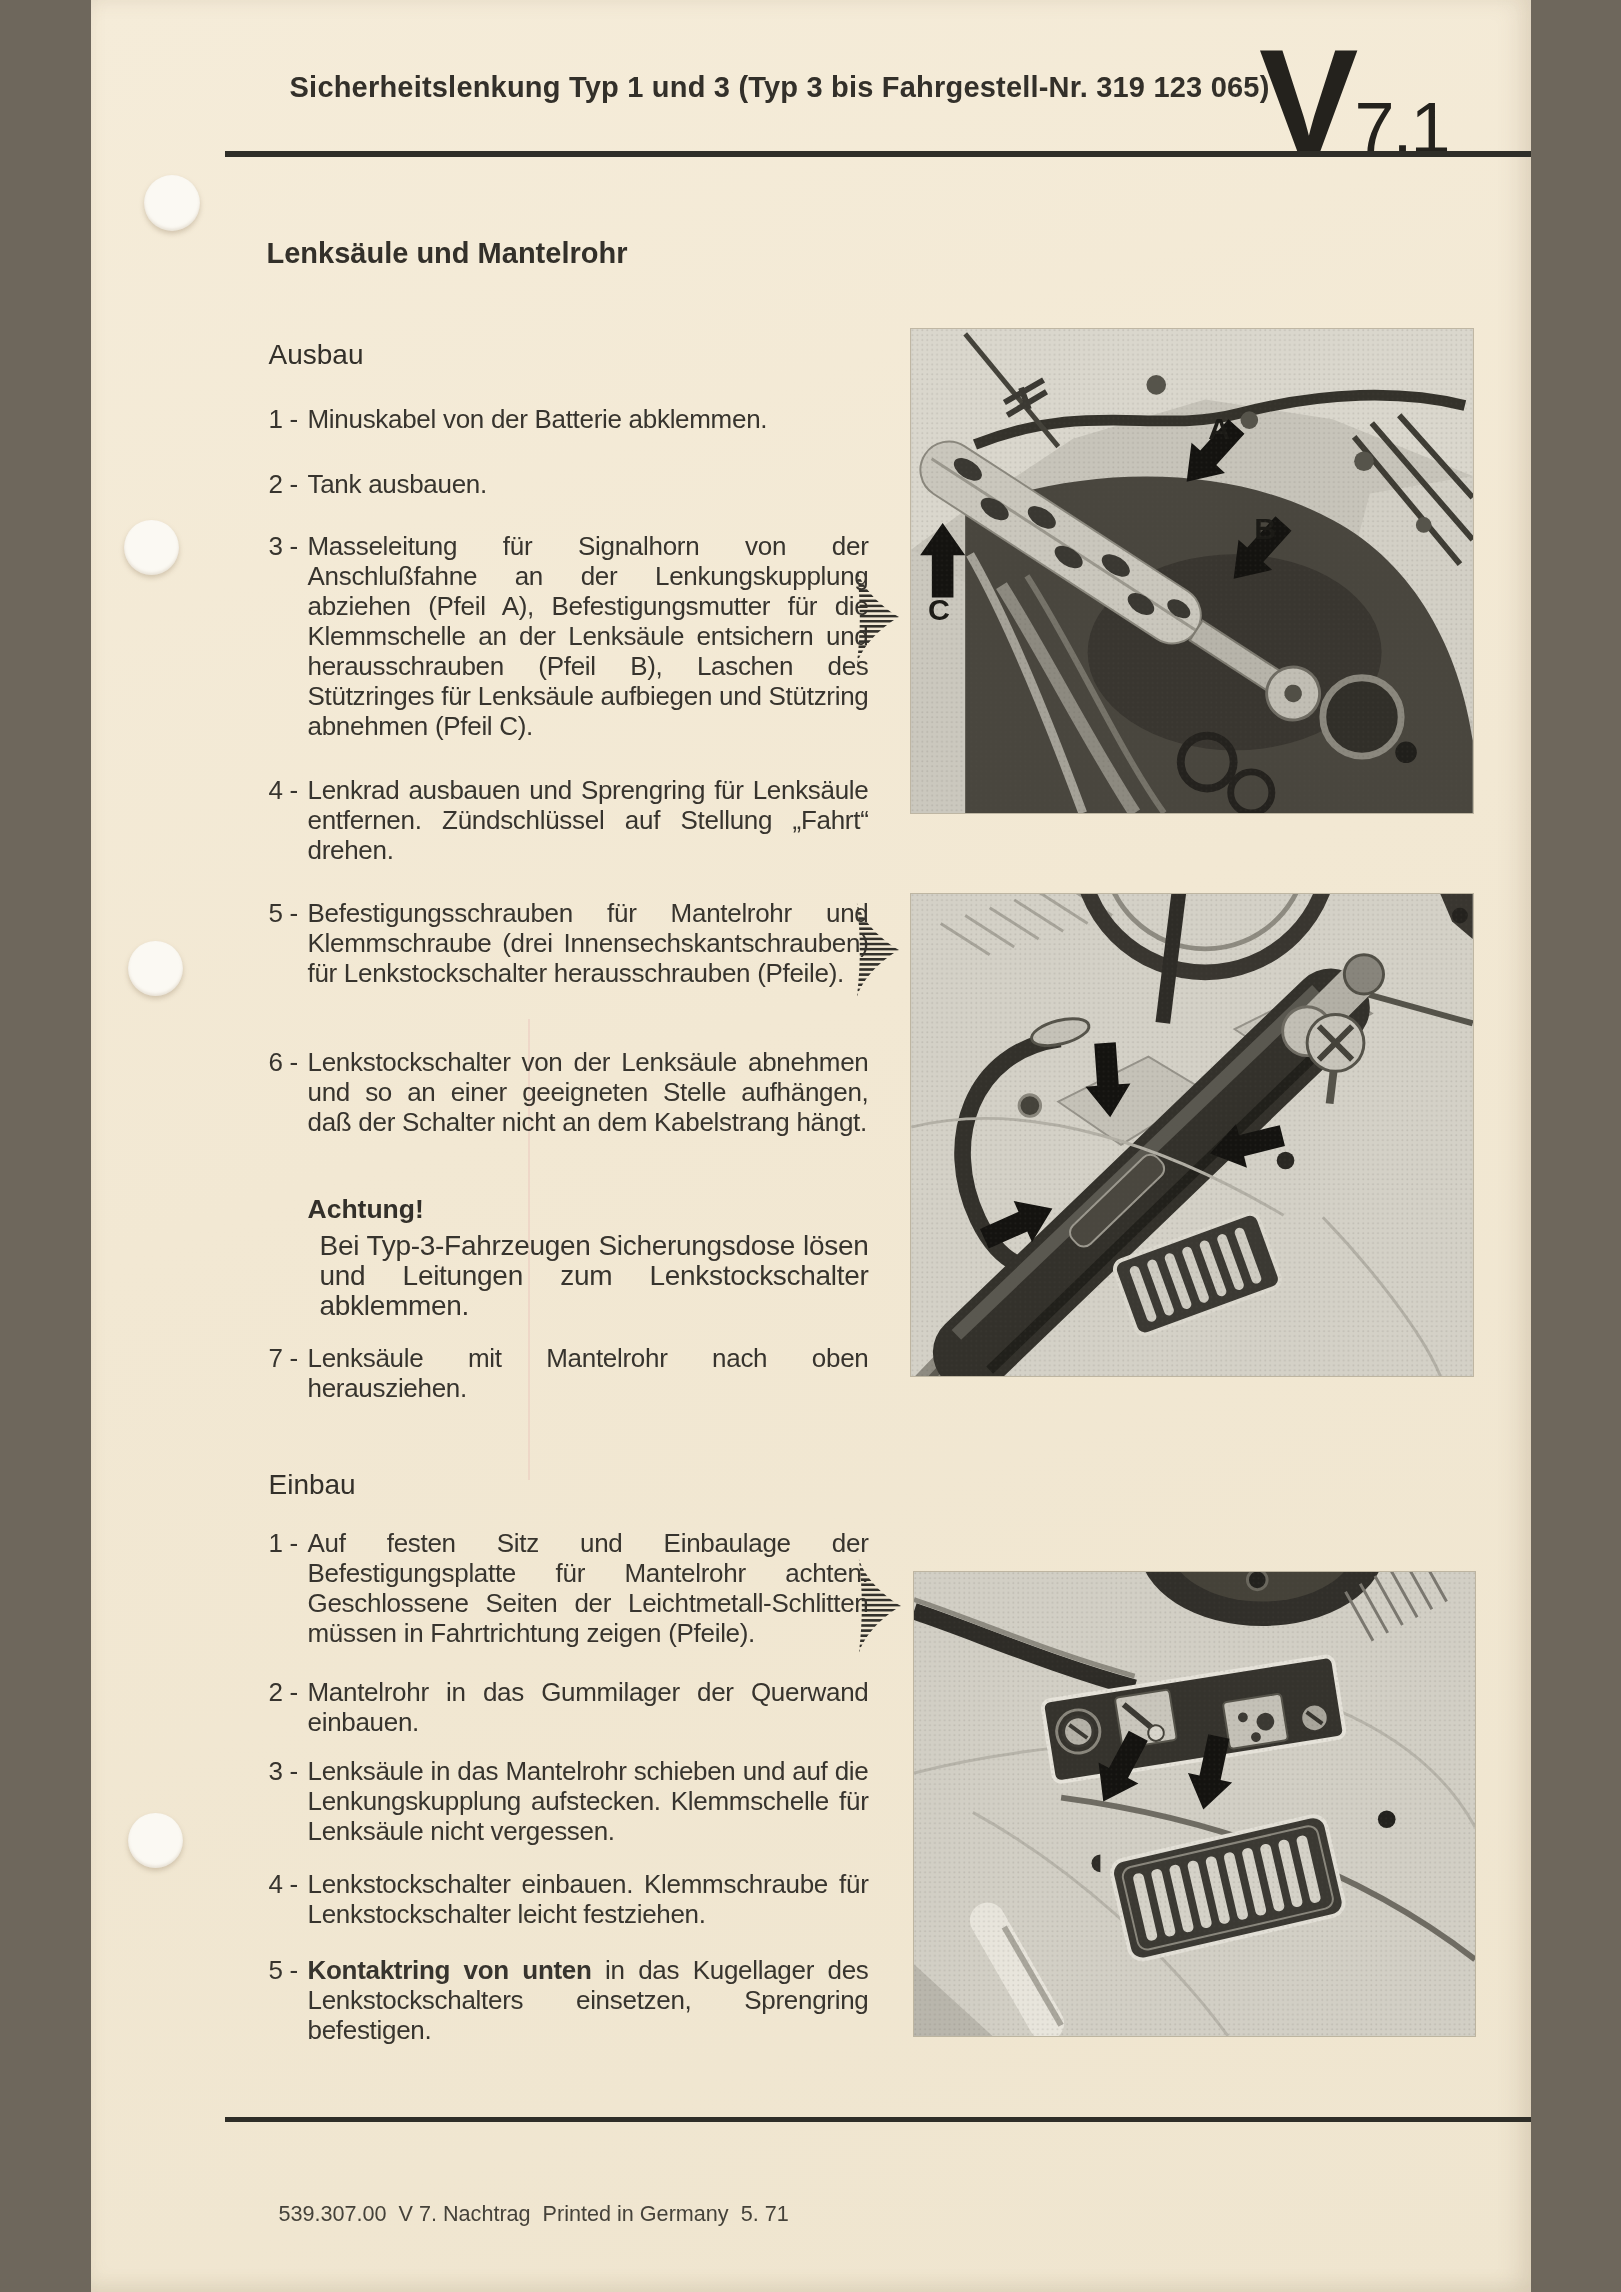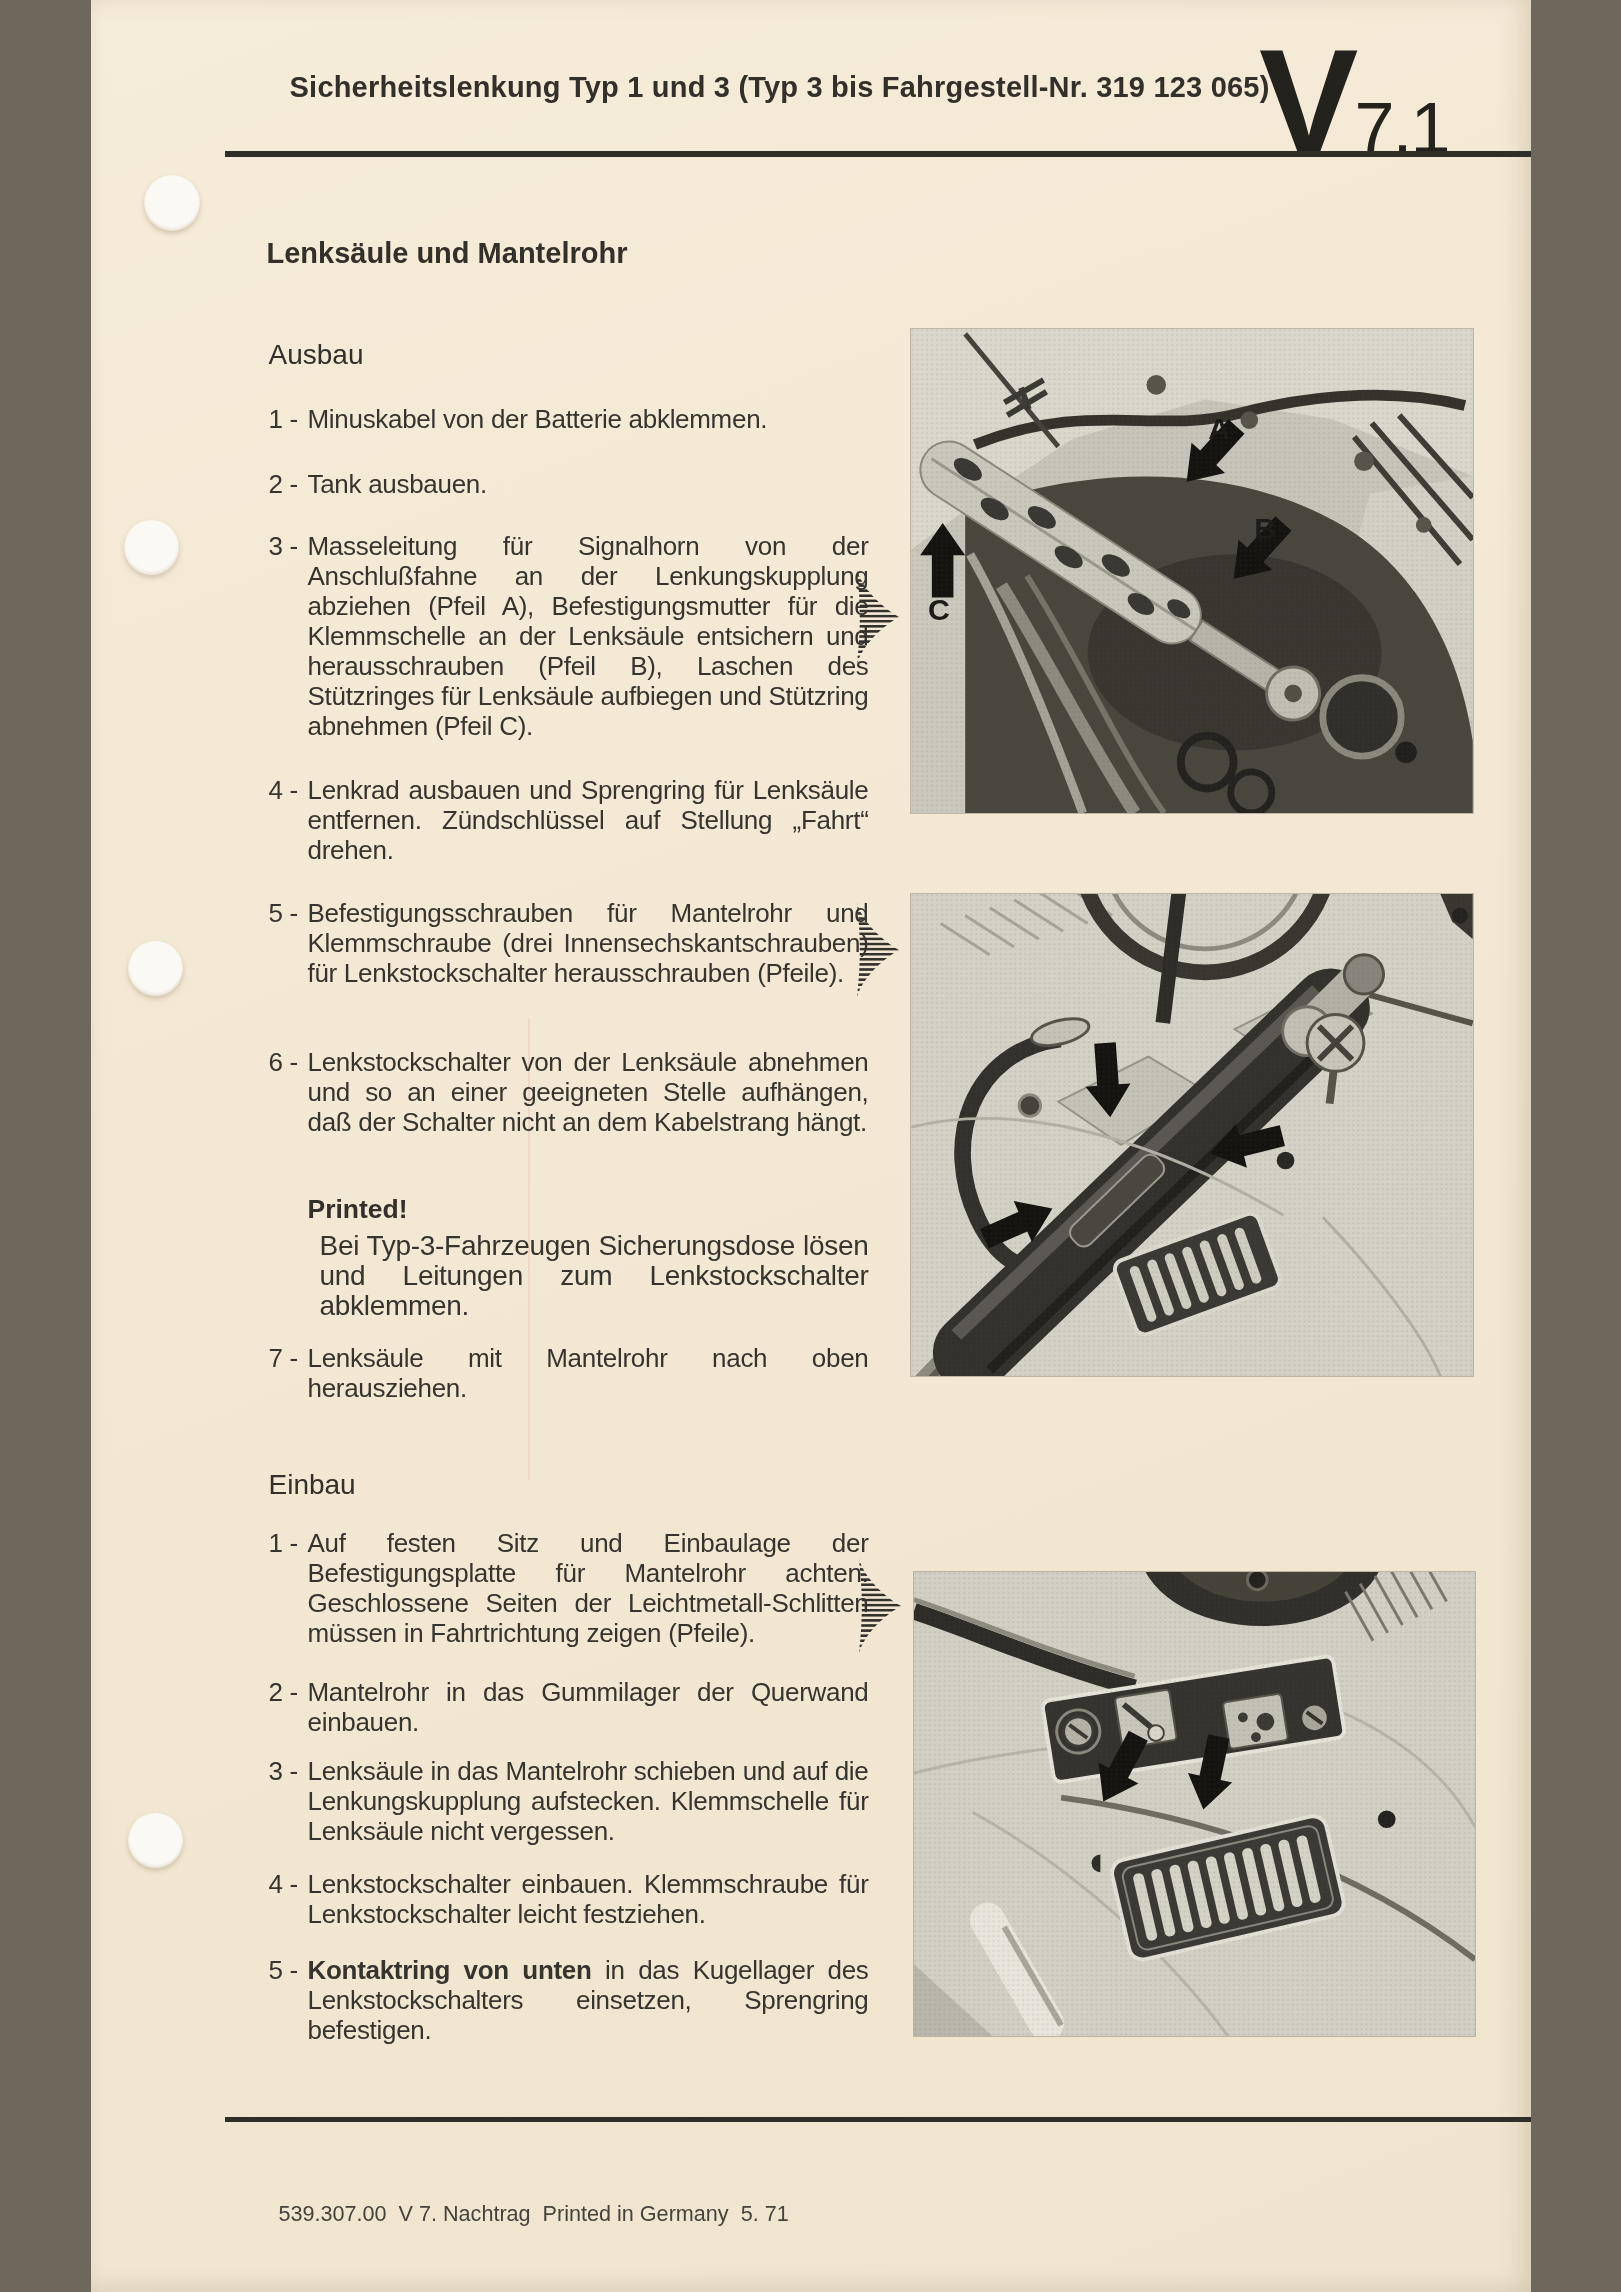--- a/index.html
+++ b/index.html
@@ -105,21 +105,21 @@
     <div class="step mb-s5 min4">
       <span class="num">5 -</span>
       <div class="txt">Befestigungsschrauben für Mantelrohr und Klemmschraube (drei Innensechskantschrauben) für Lenkstockschalter herausschrauben (Pfeile).</div>
     </div>
     <div class="step mb-s6 min4">
       <span class="num">6 -</span>
       <div class="txt">Lenkstockschalter von der Lenksäule abnehmen und so an einer geeigneten Stelle aufhängen, daß der Schalter nicht an dem Kabelstrang hängt.</div>
     </div>
 
     <div class="note">
-      <div class="note-h">Printed!</div>
+      <div class="note-h">Achtung!</div>
       <div class="note-t mb-note min3">Bei Typ-3-Fahrzeugen Sicherungsdose lösen und Leitungen zum Lenkstockschalter abklemmen.</div>
     </div>
 
     <div class="step mb-s7 min2">
       <span class="num">7 -</span>
       <div class="txt">Lenksäule mit Mantelrohr nach oben herausziehen.</div>
     </div>
 
     <h2 class="h-sec h-einbau">Einbau</h2>
 

